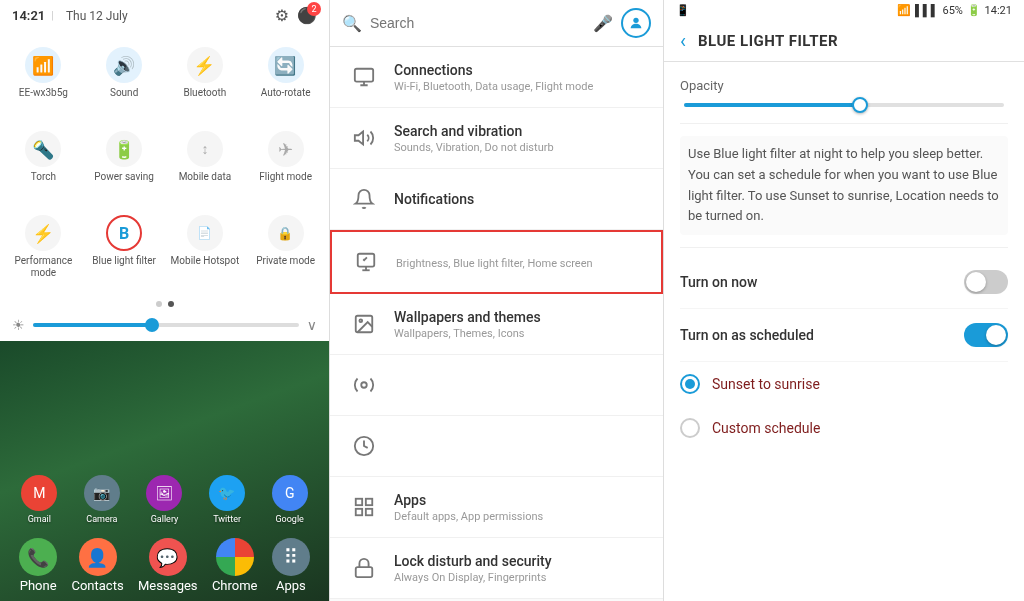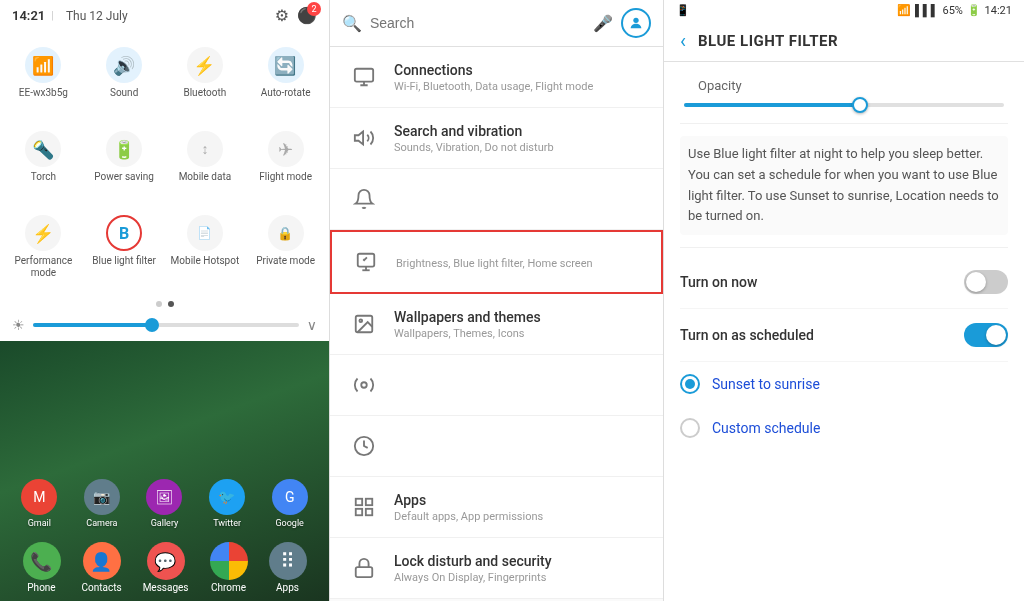--- a/index.html
+++ b/index.html
@@ -205,21 +205,21 @@
       font-size: 18px;
       color: #fff;
     }
 
     .dock-phone { background: #4caf50; }
     .dock-contacts { background: #ff7043; }
     .dock-messages { background: #ef5350; }
     .dock-apps { background: #607d8b; }
 
     .qs-dock-label {
-      font-size: 10px;
+      font-size: 13px;
       color: #fff;
     }
 
     
     .panel-settings {
       width: 334px;
       height: 601px;
       background: #fafafa;
       display: flex;
       flex-direction: column;
@@ -362,21 +362,20 @@
     .detail-content {
       flex: 1;
       padding: 16px;
       overflow-y: auto;
     }
 
     .opacity-label {
       font-size: 13px;
       color: #666;
       margin-bottom: 10px;
-      margin-left: 18px;
     }
 
     .opacity-slider-container {
       padding: 0 4px;
       margin-bottom: 16px;
     }
 
     .opacity-slider-track {
       height: 4px;
       background: #e0e0e0;
@@ -494,21 +493,21 @@
       border-radius: 50%;
       background: #1a9bd8;
     }
 
     .radio-circle.empty {
       border-color: #ccc;
     }
 
     .radio-label {
       font-size: 14px;
-      color: #1d4ed8;
+      color: #7f1d1d;
     }
     
     
     .app-icon-row {
       display: flex;
       justify-content: space-around;
       padding: 6px 8px;
     }
 
     .app-icon-item {
@@ -741,20 +740,21 @@
     </div>
 
     <div class="settings-item">
       <div class="settings-item-icon">
         <svg width="22" height="22" viewBox="0 0 24 24" fill="none" stroke="#777" stroke-width="2">
           <path d="M18 8A6 6 0 0 0 6 8c0 7-3 9-3 9h18s-3-2-3-9"></path>
           <path d="M13.73 21a2 2 0 0 1-3.46 0"></path>
         </svg>
       </div>
       <div class="settings-item-text">
+        <div class="settings-item-title">Notifications</div>
       </div>
     </div>
 
     <div class="settings-item highlighted" style="border: 2px solid #e53935;">
       <div class="settings-item-icon">
         <svg width="22" height="22" viewBox="0 0 24 24" fill="none" stroke="#777" stroke-width="2">
           <rect x="3" y="3" width="18" height="14" rx="2"></rect>
           <line x1="8" y1="21" x2="16" y2="21"></line>
           <line x1="12" y1="17" x2="12" y2="21"></line>
           <path d="M9 9l1 1 3-3"></path>

